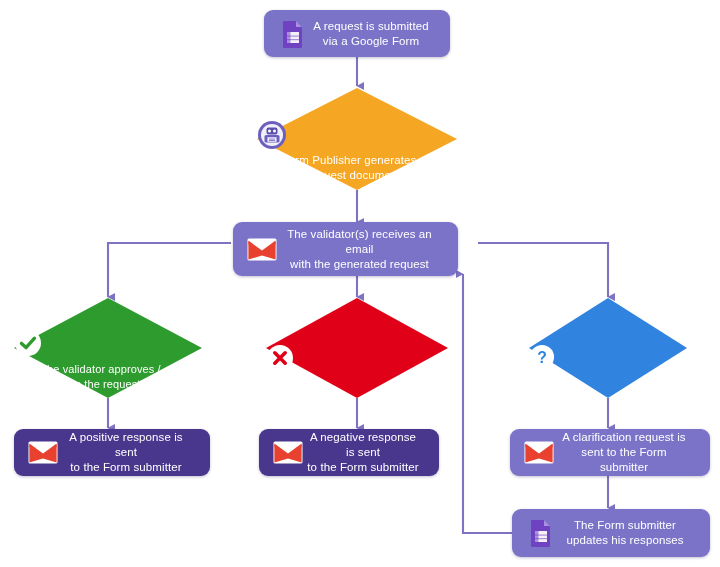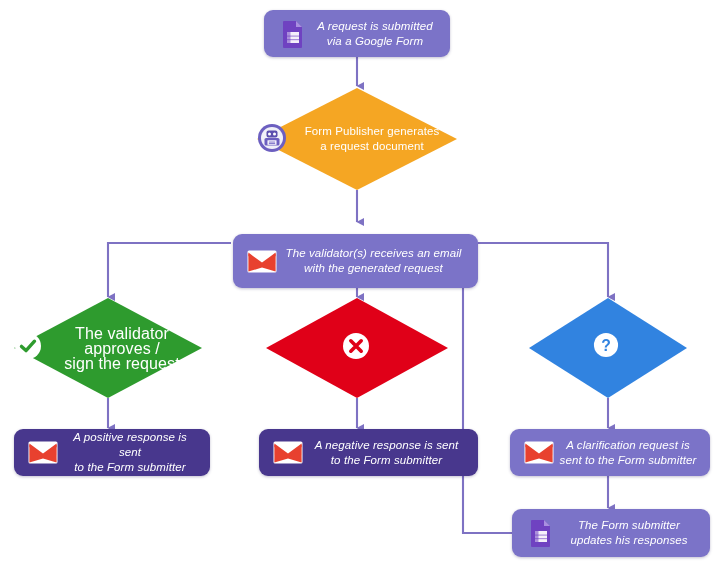--- a/index.html
+++ b/index.html
@@ -47,57 +47,55 @@
     display: flex;
     align-items: center;
     justify-content: center;
   }
   .rect .label {
     flex: 1 1 auto;
     text-align: center;
     color: #ffffff;
     font-size: 11.5px;
     line-height: 15px;
-    padding: 0 12px 0 2px;
+    padding: 0 20px 0 2px;
     white-space: pre-line;
     letter-spacing: 0.1px;
-    font-style: italic;
   }
   .rect.light { background: #7b73c8; }
   .rect.dark  { background: #48378d; }
 
   
   .diamond-wrap {
     position: absolute;
   }
   .diamond-shape {
     position: absolute;
     left: 0; top: 0;
     width: 100%;
     height: 100%;
     clip-path: polygon(50% 0%, 100% 50%, 50% 100%, 0% 50%);
   }
   .diamond-wrap .content {
     position: absolute;
-    left: 0; top: 0;
+    left: 0; top: 12px;
     width: 100%;
     height: 100%;
     display: flex;
-    flex-direction: row;
-    align-items: center;
+    flex-direction: column;
     justify-content: center;
   }
   .diamond-wrap .badge {
     width: 30px;
     height: 30px;
     margin-bottom: 3px;
   }
   .diamond-wrap .label {
     color: #ffffff;
-    font-size: 16px;
+    font-size: 11px;
     line-height: 15px;
     text-align: center;
     white-space: pre-line;
     width: 92%;
     letter-spacing: 0.1px;
   }
   .diamond-wrap.orange .label {
     font-size: 11.5px;
   }
 </style>
@@ -169,21 +167,21 @@
           <rect x="10.5" y="17.3" width="9" height="4.5" fill="#ffffff"></rect>
           <rect x="11.8" y="18.6" width="6.4" height="0.9" fill="#6c5fc0"></rect>
           <rect x="11.8" y="20.2" width="6.4" height="0.9" fill="#6c5fc0"></rect>
         </svg>
       </div>
       <div class="label">Form Publisher generates
 a request document</div>
     </div>
   </div>
 
-  <div class="node rect light" style="left:233px; top:222px; width:245px; height:54px;margin-top:12px;">
+  <div class="node rect light" style="left:233px; top:222px; width:225px; height:54px;">
     <div class="icon-slot">
       <svg width="30" height="23" viewBox="0 0 30 23" xmlns="http://www.w3.org/2000/svg">
         <rect x="0.5" y="0.5" width="29" height="22" rx="1.6" fill="#ffffff"></rect>
         <path d="M1.4 21.6 V4 L15 13.4 L28.6 4 V21.6 Z" fill="#ffffff"></path>
         <path d="M1.4 21.6 V3.4 L15 14 L15 17.6 L1.4 21.6 Z" fill="#e8412f"></path>
         <path d="M28.6 21.6 V3.4 L15 14 L15 17.6 L28.6 21.6 Z" fill="#e8412f"></path>
         <path d="M1.4 2.6 L15 12.6 L28.6 2.6 L28.6 6 L15 16.4 L1.4 6 Z" fill="#e8412f"></path>
       </svg>
     </div>
     <div class="label">The validator(s) receives an email
@@ -235,21 +233,21 @@
         <path d="M1.4 21.6 V4 L15 13.4 L28.6 4 V21.6 Z" fill="#ffffff"></path>
         <path d="M1.4 21.6 V3.4 L15 14 L15 17.6 L1.4 21.6 Z" fill="#e8412f"></path>
         <path d="M28.6 21.6 V3.4 L15 14 L15 17.6 L28.6 21.6 Z" fill="#e8412f"></path>
         <path d="M1.4 2.6 L15 12.6 L28.6 2.6 L28.6 6 L15 16.4 L1.4 6 Z" fill="#e8412f"></path>
       </svg>
     </div>
     <div class="label">A positive response is sent
 to the Form submitter</div>
   </div>
 
-  <div class="node rect dark" style="left:259px; top:429px; width:219px; height:47px;">
+  <div class="node rect dark" style="left:259px; top:429px; width:180px; height:47px;">
     <div class="icon-slot">
       <svg width="30" height="23" viewBox="0 0 30 23" xmlns="http://www.w3.org/2000/svg">
         <rect x="0.5" y="0.5" width="29" height="22" rx="1.6" fill="#ffffff"></rect>
         <path d="M1.4 21.6 V4 L15 13.4 L28.6 4 V21.6 Z" fill="#ffffff"></path>
         <path d="M1.4 21.6 V3.4 L15 14 L15 17.6 L1.4 21.6 Z" fill="#e8412f"></path>
         <path d="M28.6 21.6 V3.4 L15 14 L15 17.6 L28.6 21.6 Z" fill="#e8412f"></path>
         <path d="M1.4 2.6 L15 12.6 L28.6 2.6 L28.6 6 L15 16.4 L1.4 6 Z" fill="#e8412f"></path>
       </svg>
     </div>
     <div class="label">A negative response is sent

